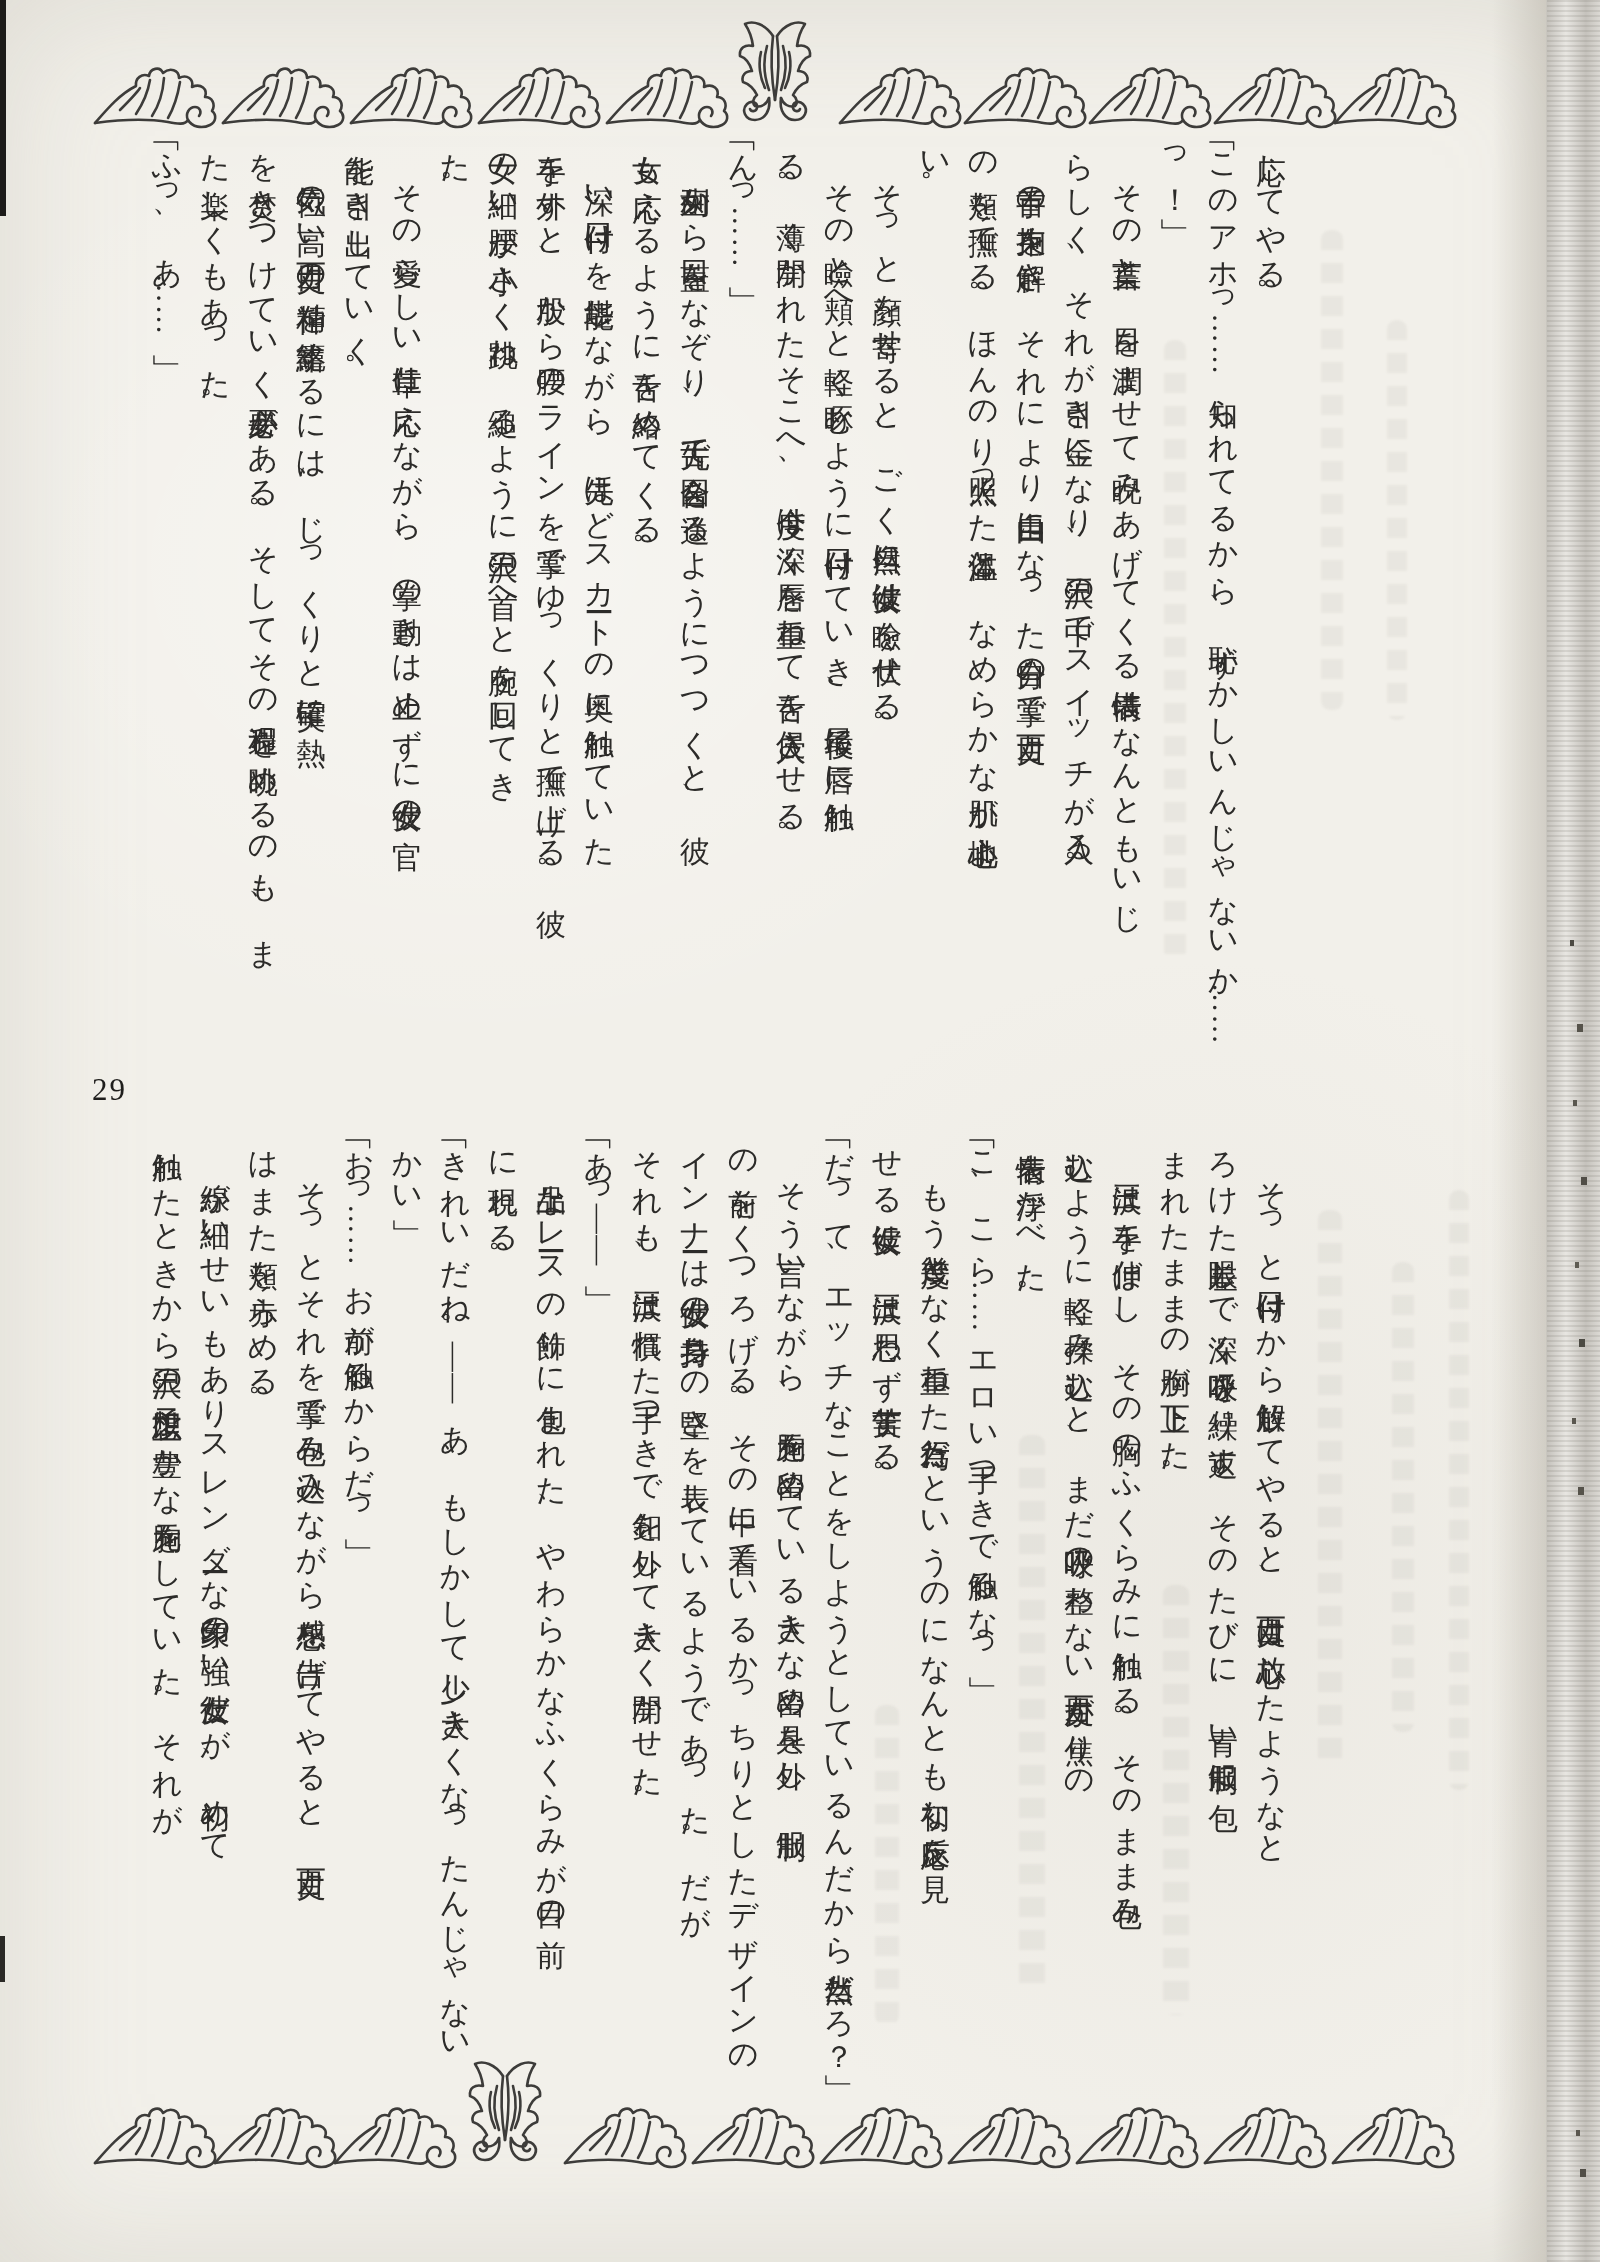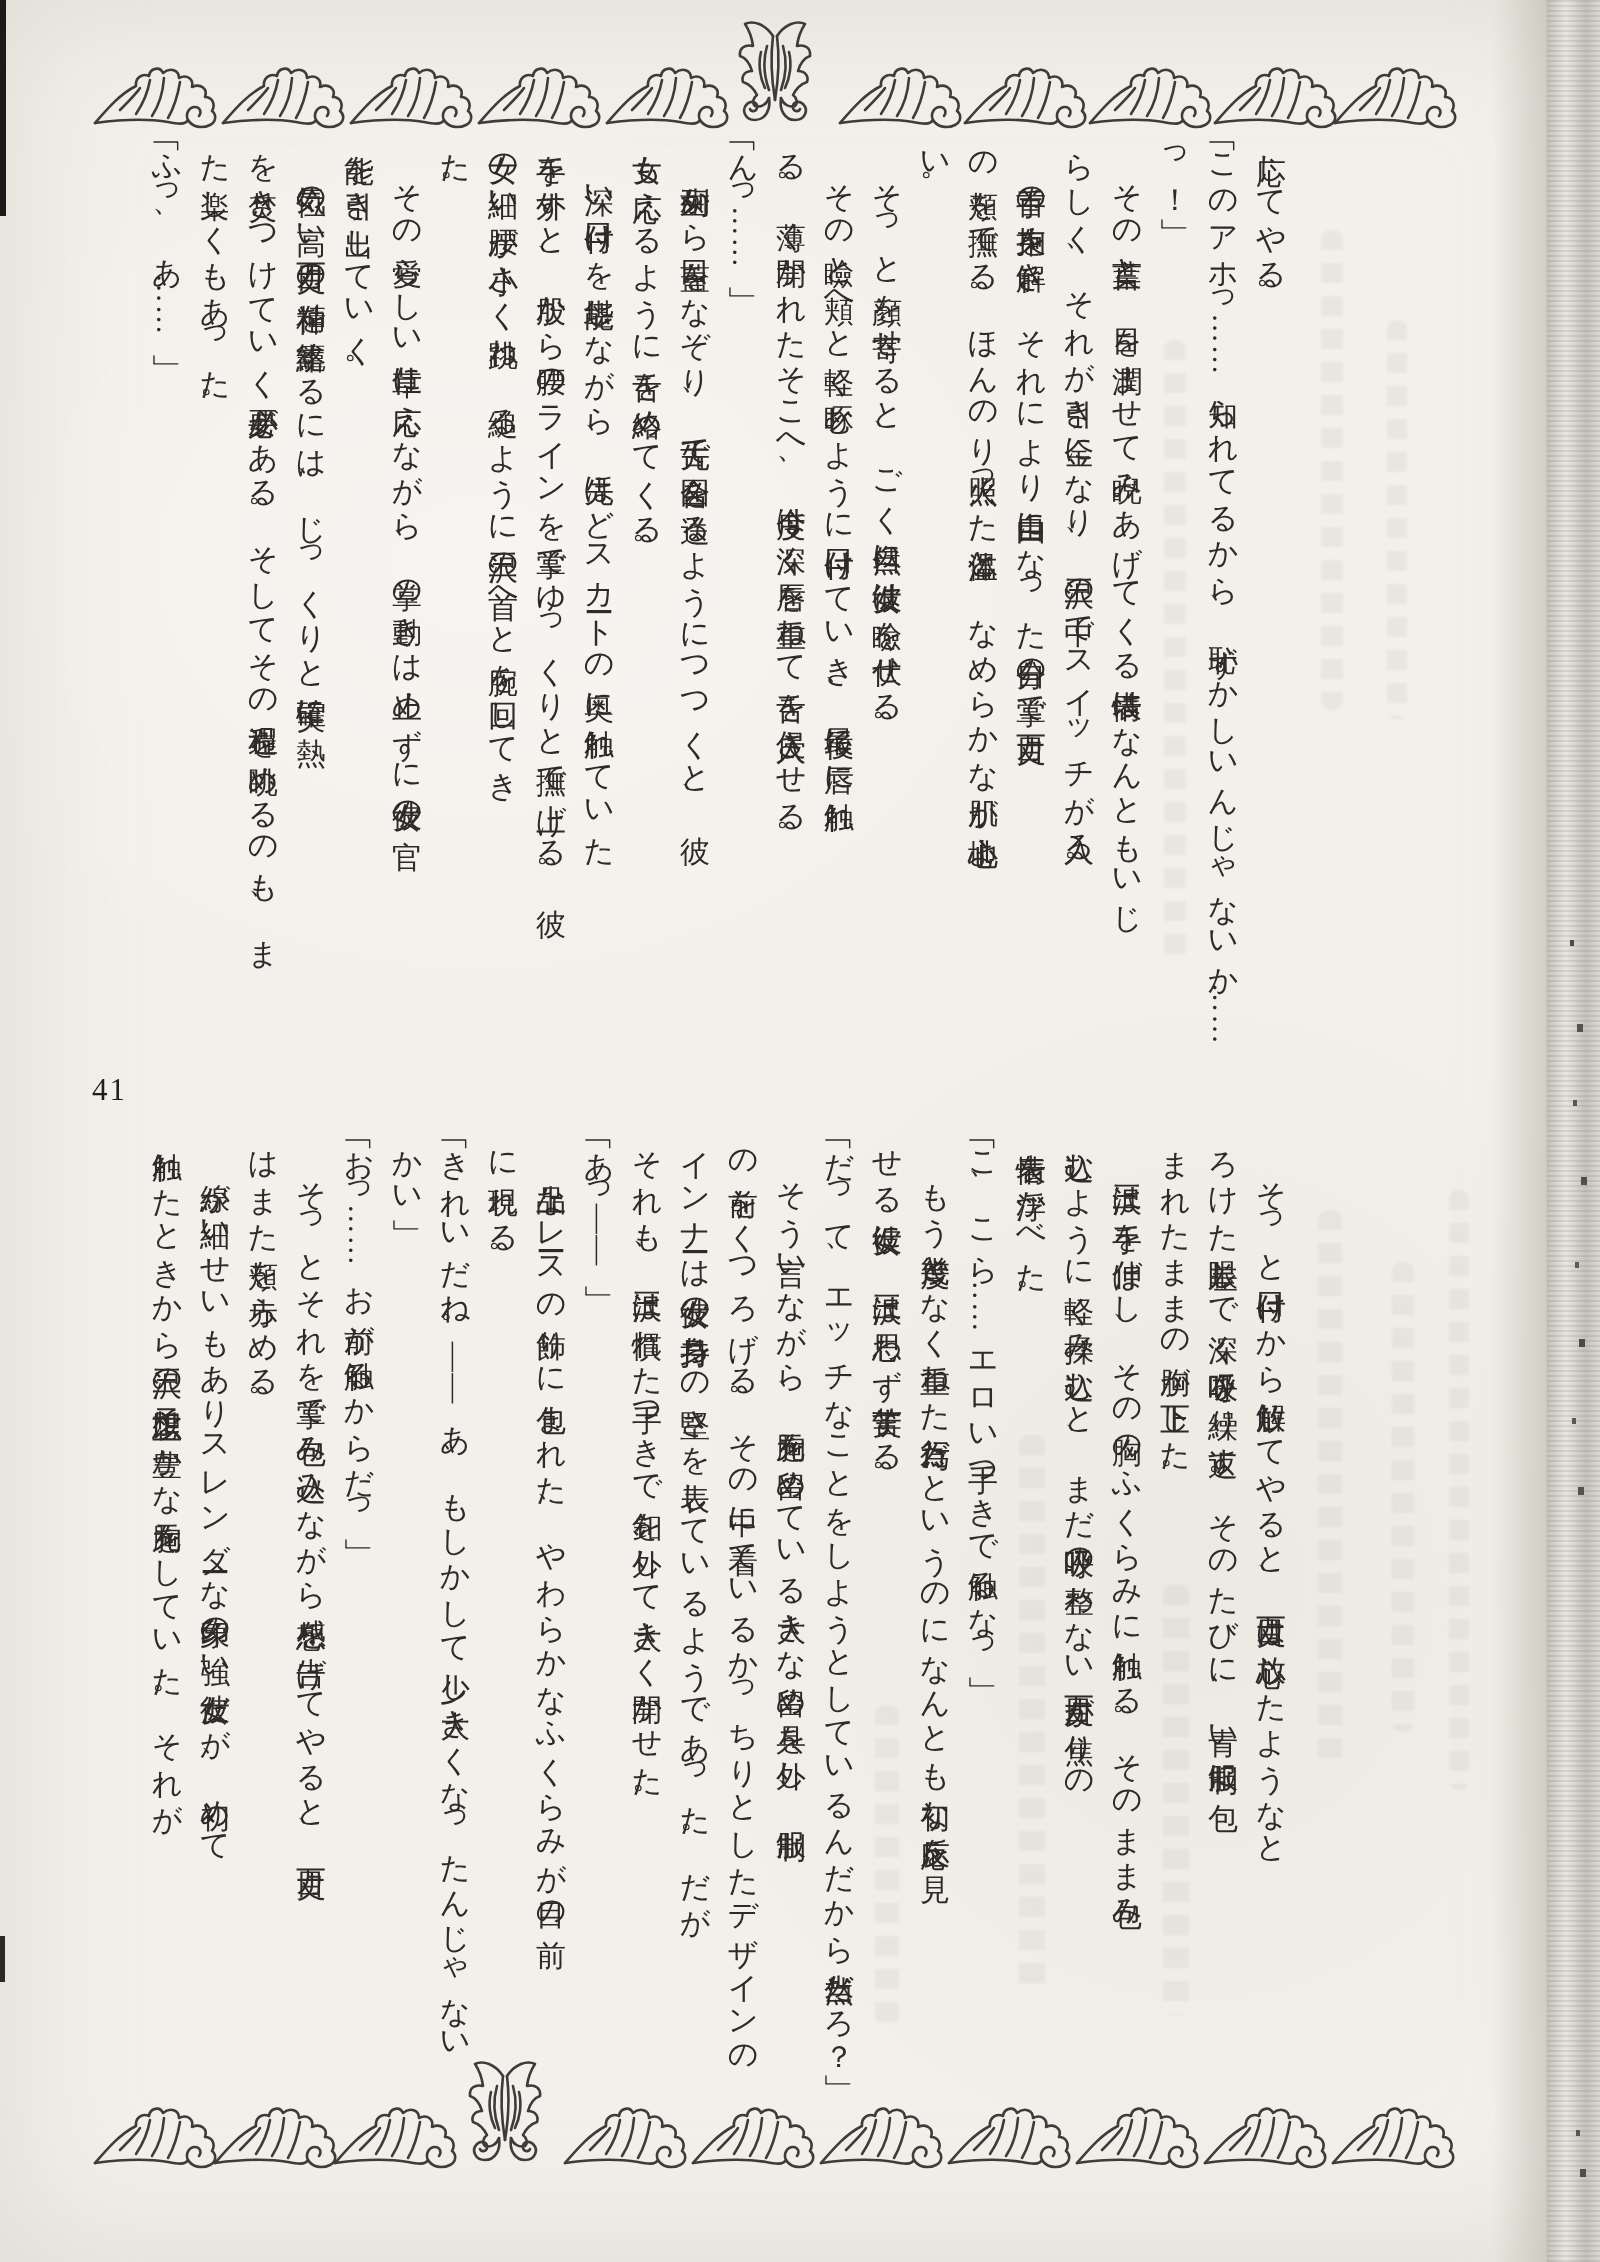--- a/index.html
+++ b/index.html
@@ -96,21 +96,21 @@
     <use href="#crest" x="369" y="6" width="92" height="116"></use>
     <use href="#wing" x="470" y="56" width="130" height="64"></use>
     <use href="#wing" x="598" y="56" width="130" height="64"></use>
     <use href="#wing" x="726" y="56" width="130" height="64"></use>
     <use href="#wing" x="854" y="56" width="130" height="64"></use>
     <use href="#wing" x="982" y="56" width="130" height="64"></use>
     <use href="#wing" x="1110" y="56" width="130" height="64"></use>
     <use href="#wing" x="1238" y="56" width="130" height="64"></use>
   </svg>
 
-  <div class="page-number">41</div>
+  <div class="page-number">29</div>
 
   <div class="dan dan-top">
       <div class="tcol">応してやる。</div>
       <div class="tcol">「このアホっ……知られてるから、恥ずかしいんじゃないか……</div>
       <div class="tcol">っ！」</div>
       <div class="tcol">　その言葉と、目を潤ませて睨みあげてくる表情はなんともいじ</div>
       <div class="tcol">らしく、それが引き金になり、三沢の中でスイッチが入る。</div>
       <div class="tcol">　手首の拘束を解き、それにより自由になった自分の掌で万丈目</div>
       <div class="tcol">の頬を撫でる。ほんのり火照った体温と、なめらかな肌が心地よ</div>
       <div class="tcol">い。</div>

